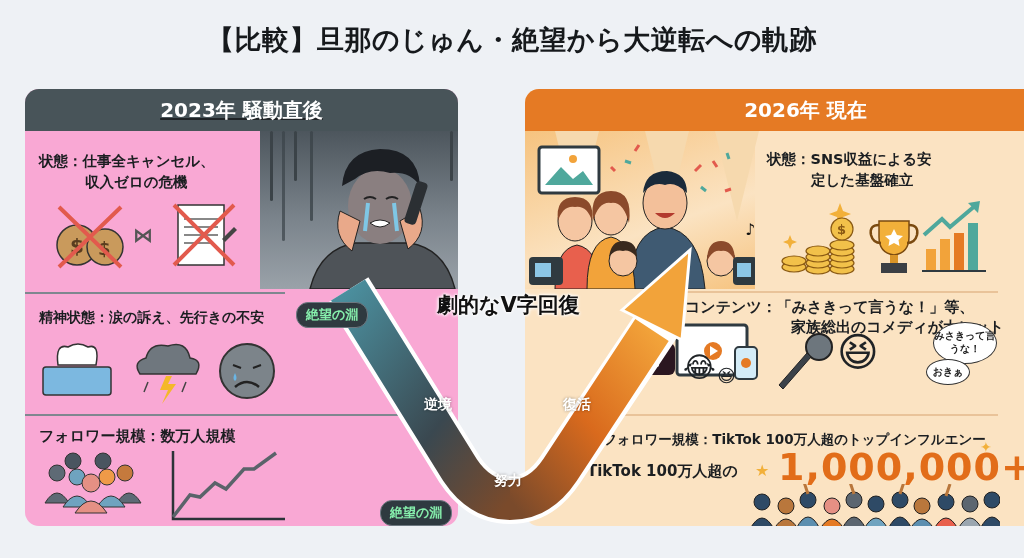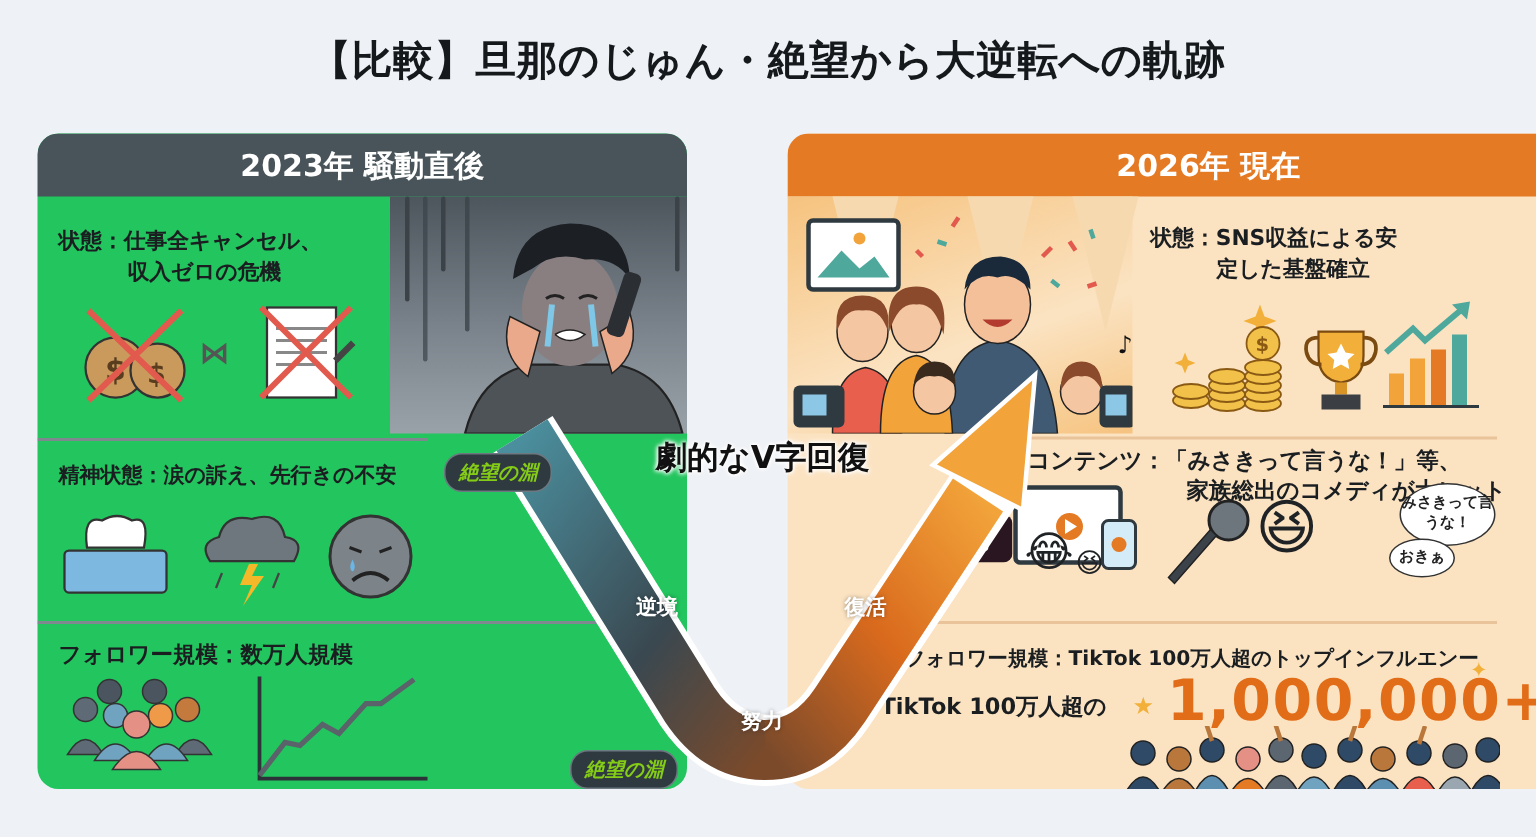--- a/index.html
+++ b/index.html
@@ -11,21 +11,21 @@
     color: #1f2326;
   }
   .title {
     position: absolute; left: 0; top: 22px; width: 1024px;
     text-align: center; font-size: 27px; font-weight: bold;
     letter-spacing: 0.5px; color: #16191c;
   }
   .panel {
     position: absolute; top: 89px; height: 437px; border-radius: 14px; overflow: hidden;
   }
-  .panel.left { left: 25px; width: 433px; background: #22c55e; }
+  .panel.left { left: 25px; width: 433px; background: #f9a8d4; text-decoration: underline; }
   .panel.right { left: 525px; width: 561px; background: #fbe3c2; }
   .panel-header {
     height: 42px; line-height: 42px; text-align: center; color: #fff;
     font-size: 20px; font-weight: bold;
   }
   .left .panel-header { background: #485459; }
   .right .panel-header { background: #e57a24; }
 
   .section-label {
     position: absolute; font-weight: bold; font-size: 14.5px; line-height: 21px; color: #1b1e21; text-align: right;
@@ -43,22 +43,22 @@
 
   
   .happy-scene {
     position: absolute; left: 0; top: 42px; width: 230px; height: 158px;
     background: linear-gradient(160deg, #f6c37f 0%, #fbe3c2 60%, #f6c37f 100%);
   }
   .ray { position: absolute; top: 0; width: 0; height: 0; border-left: 22px solid transparent; border-right: 22px solid transparent; border-top: 90px solid #f6d9ae; }
 
   .icon-box { position: absolute; }
   .chip {
-    position: absolute; background: #2f3a40; color: #84cc16; font-weight: bold; font-size: 13px;
-    padding: 3px 9px; border-radius: 12px; border: 1.5px solid #6d7880; font-style: italic;
+    position: absolute; background: #2f3a40; color: #86efac; font-weight: bold; font-size: 13px;
+    padding: 3px 9px; border-radius: 12px; border: 1.5px solid #6d7880;
   }
   .path-label { position: absolute; color: #fff; font-weight: bold; font-size: 14px; text-shadow: 0 0 3px rgba(0,0,0,0.4); }
   .center-title {
     position: absolute; left: 437px; top: 291px; font-size: 21px; font-weight: bold; color: #111;
     text-shadow: 0 0 3px #fff, 0 0 3px #fff, 0 0 4px #fff;
   }
   .big-number {
     position: absolute; font-weight: bold; color: #e26d19; font-size: 38px; letter-spacing: 1px;
   }
   .small-bold { position: absolute; font-weight: bold; font-size: 15px; line-height: 20px; color: #1b1e21; }

